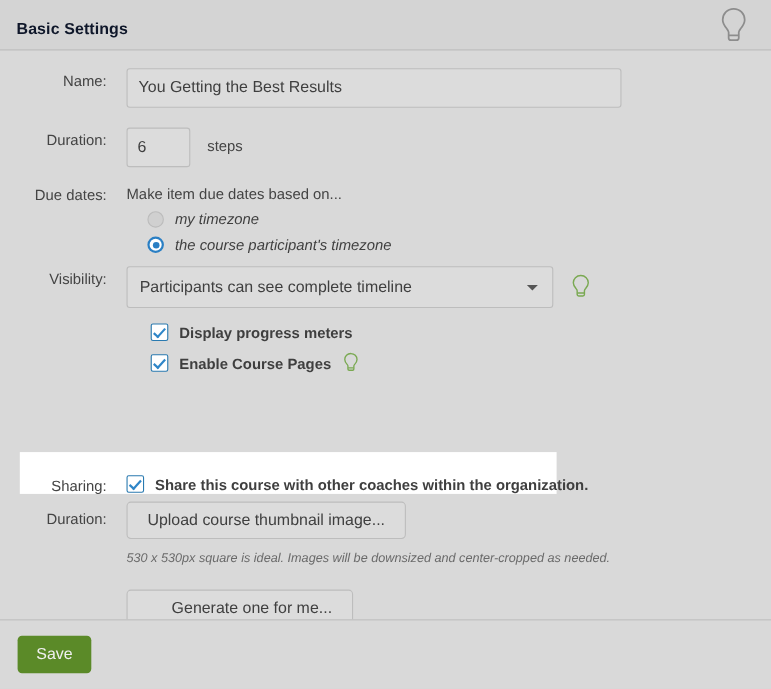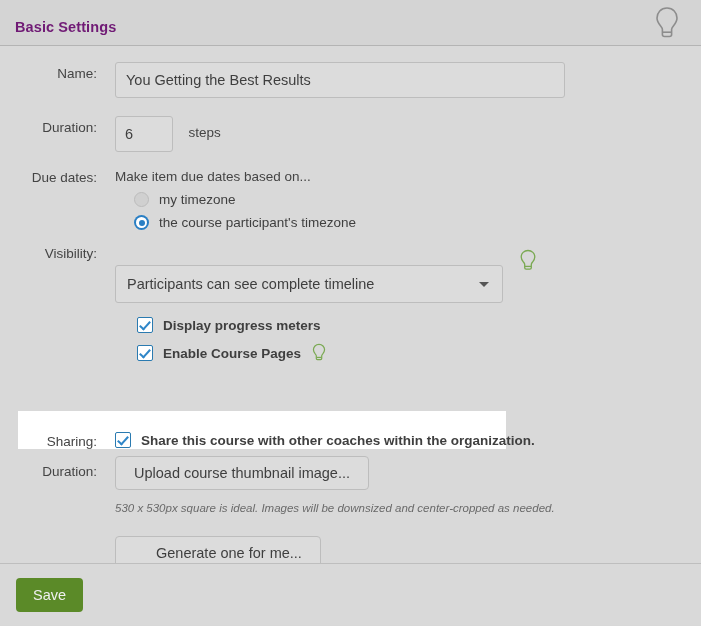--- a/index.html
+++ b/index.html
@@ -29,21 +29,21 @@
     background: #d4d4d4;
     border-bottom: 1px solid #b4b4b4;
     box-sizing: border-box;
   }
   .header-title {
     position: absolute;
     left: 15px;
     top: 19px;
     font-size: 14.5px;
     font-weight: bold;
-    color: #701a75;
+    color: #0f172a;
     letter-spacing: 0.1px;
   }
   .header-bulb {
     position: absolute;
     right: 14px;
     top: 3px;
     width: 40px;
     height: 40px;
     cursor: pointer;
   }
@@ -115,20 +115,21 @@
   .due-intro {
     font-size: 13.5px;
     color: #444;
     padding-top: 3px;
   }
   .radio-line {
     display: flex;
     align-items: center;
     margin-top: 8px;
     margin-left: 19px;
+    font-style: italic;
   }
   .radio {
     width: 15px;
     height: 15px;
     border-radius: 50%;
     box-sizing: border-box;
     flex: none;
     cursor: pointer;
   }
   .radio.off {
@@ -161,21 +162,20 @@
     font-size: 13.5px;
     color: #3f3f3f;
     margin-left: 10px;
   }
 
   
   .select-wrap {
     position: relative;
     width: 388px;
     height: 38px;
-    margin-top: 23px;
   }
   .select-box {
     width: 388px;
     height: 38px;
     background: #dcdcdc;
     border: 1px solid #bdbdbd;
     border-radius: 3px;
     box-sizing: border-box;
     font-size: 14.5px;
     color: #3f3f3f;

